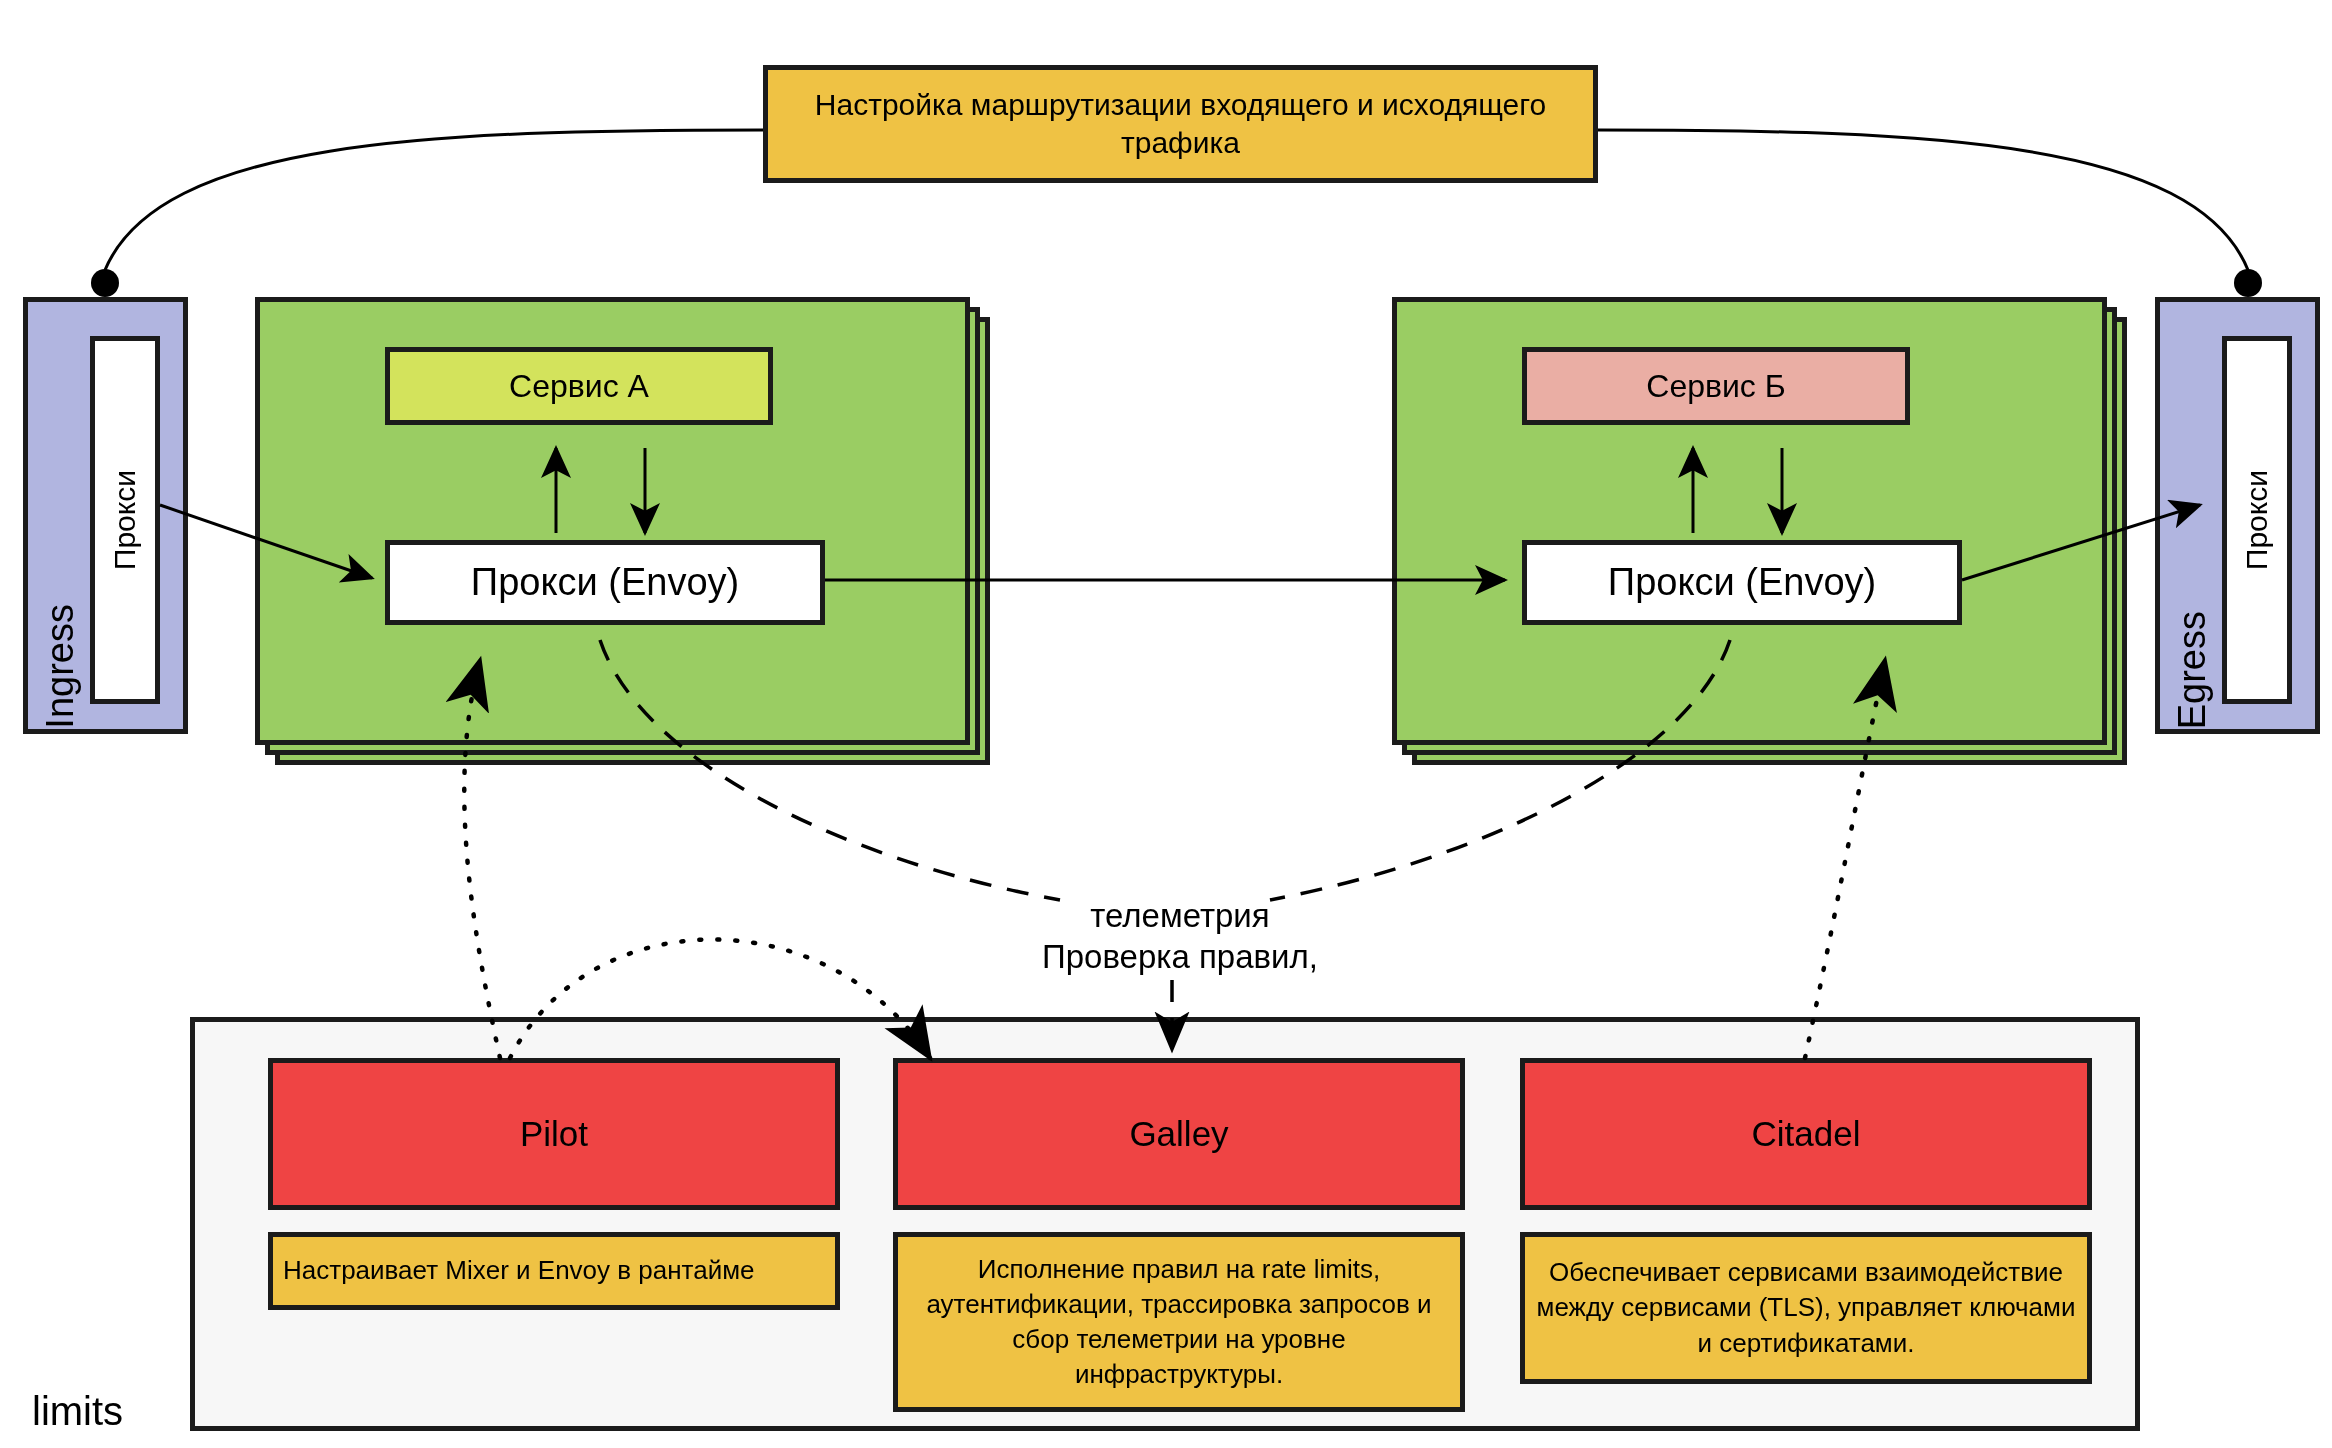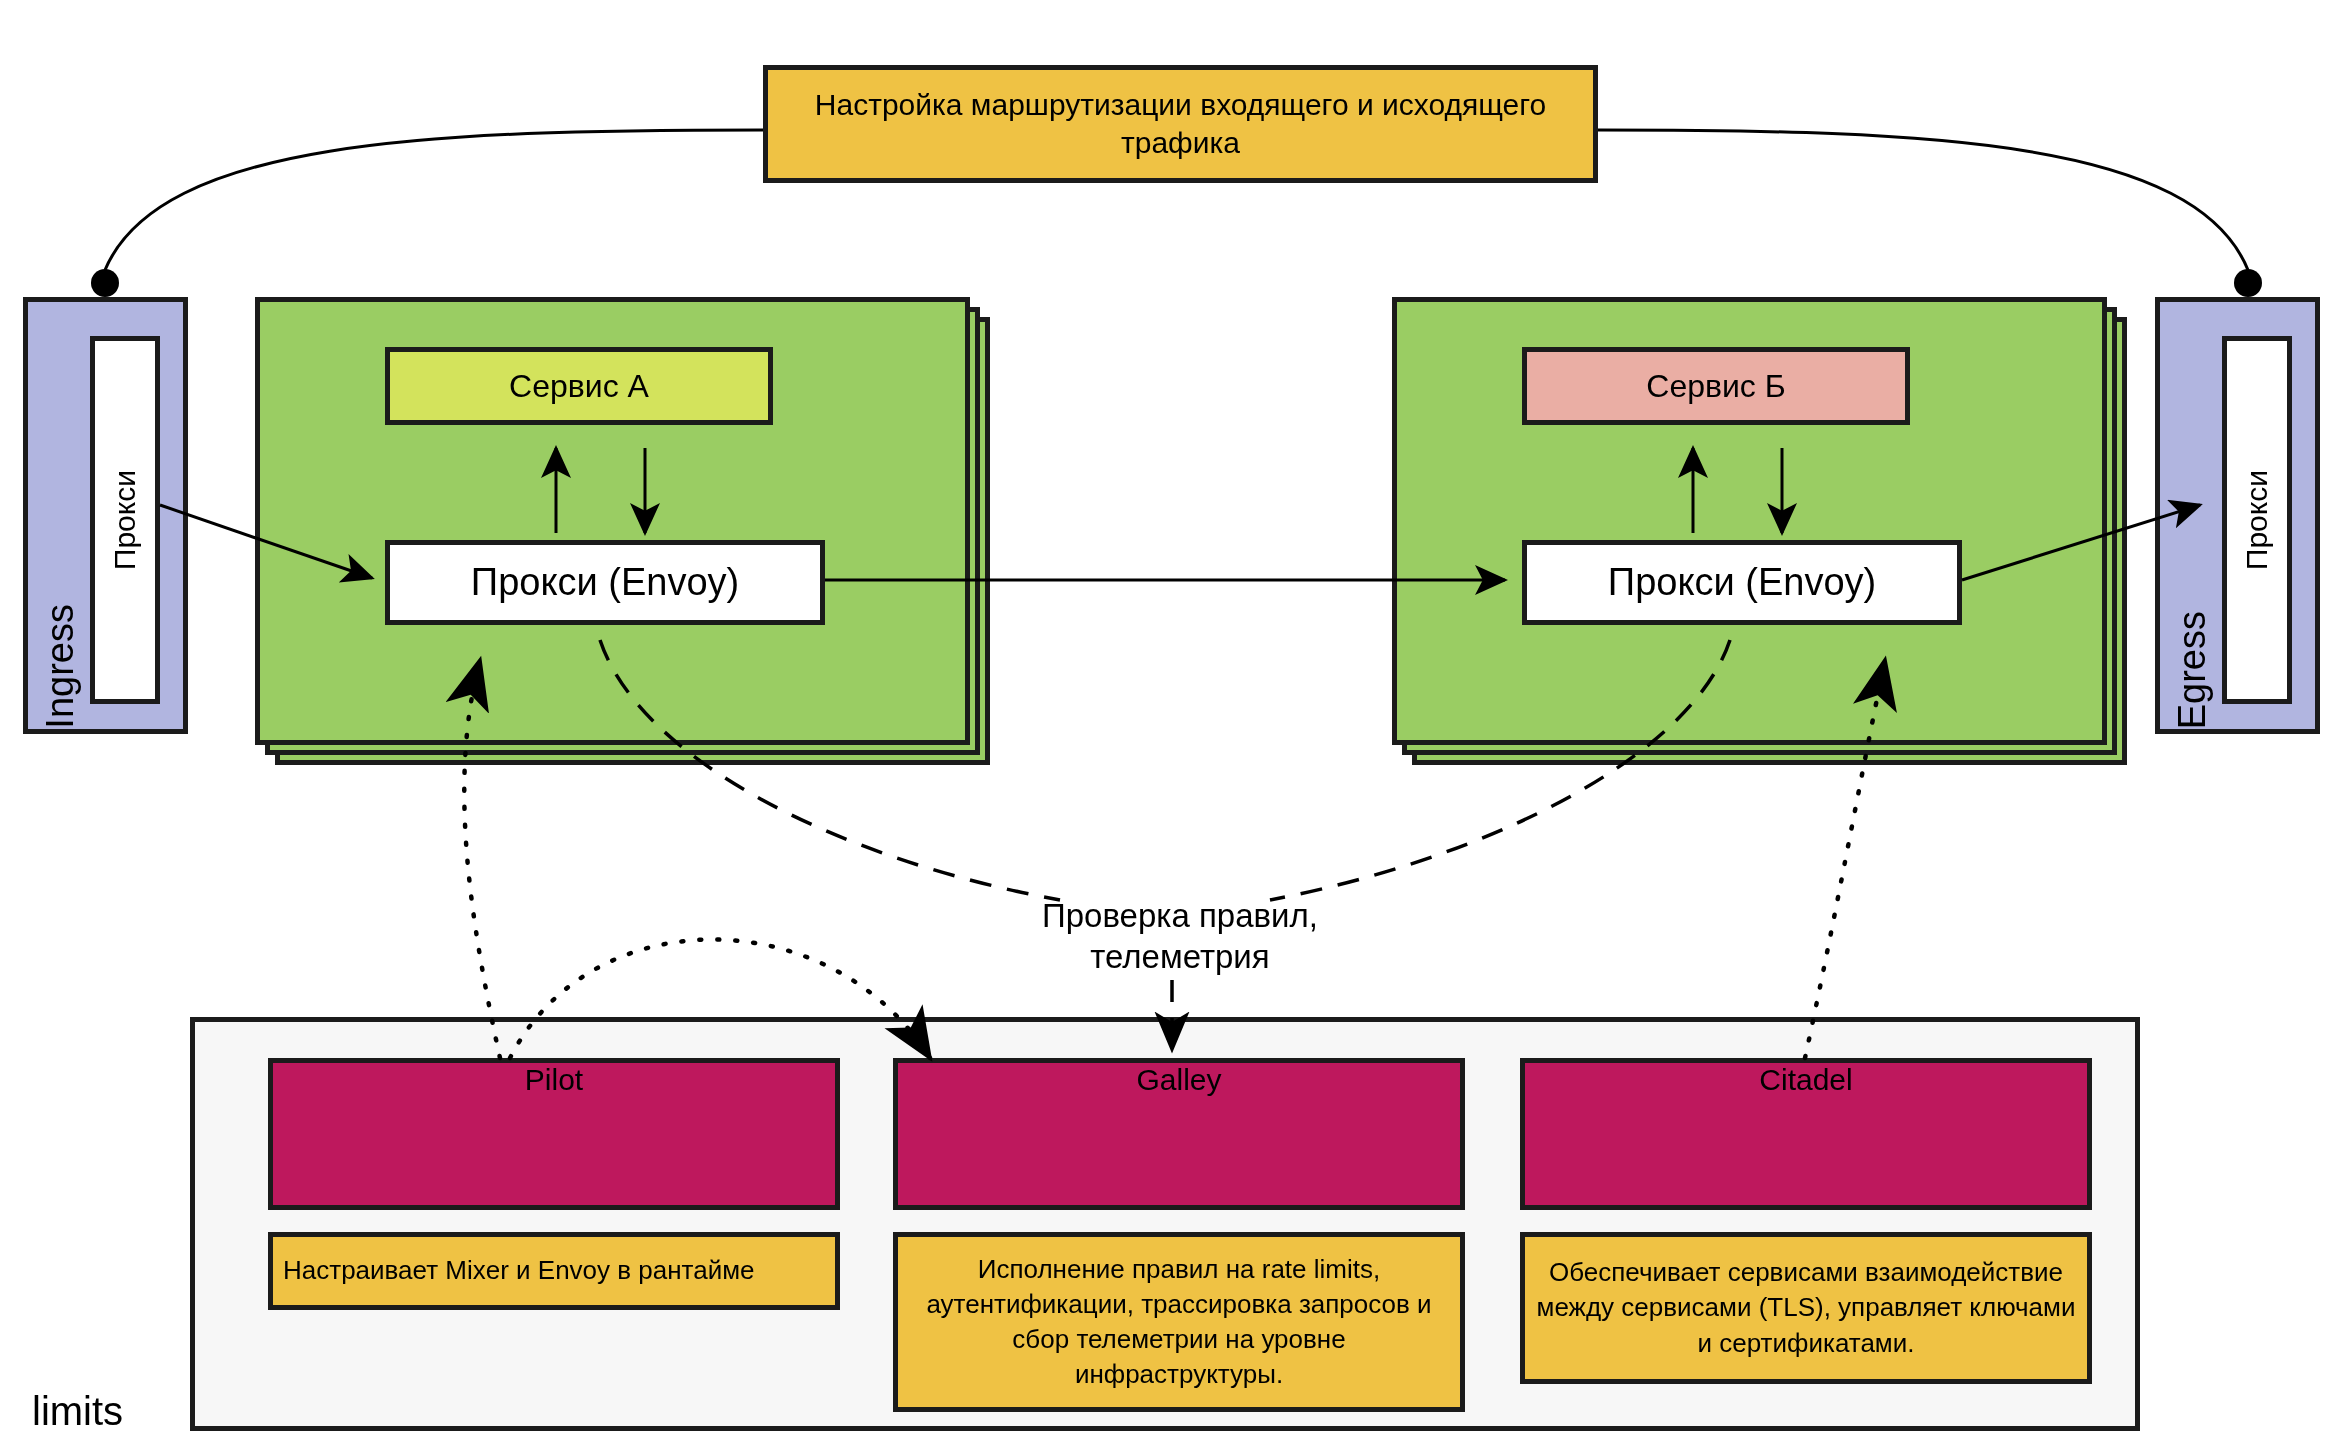--- a/index.html
+++ b/index.html
@@ -155,26 +155,26 @@
     bottom: 14px;
     font-size: 40px;
     z-index: 5;
   }
   .component-card { position: absolute; z-index: 4; }
   .component-title {
     position: absolute;
     left: 0;
     top: 0;
     box-sizing: border-box;
-    background: #be185d;
-    border: 5px solid #1b1b1b;
-    display: flex;
-    align-items: flex-start;
-    justify-content: center;
-    font-size: 30px;
+    background: #ef4444;
+    border: 5px solid #1b1b1b;
+    display: flex;
+    align-items: center;
+    justify-content: center;
+    font-size: 35px;
   }
   .component-desc {
     position: absolute;
     left: 0;
     box-sizing: border-box;
     background: #EFC244;
     border: 5px solid #1b1b1b;
     display: flex;
     align-items: center;
     text-align: center;
@@ -308,22 +308,22 @@
   <div class="box gateway" id="egress-gateway">
     <div class="gw-vert-wrap">
       <span>Egress</span>
     </div>
     <div class="gw-proxy">
       <span>Прокси</span>
     </div>
   </div>
 
   <div id="policy-telemetry-label">
+    <div>телеметрия</div>
     <div>Проверка правил,</div>
-    <div>телеметрия</div>
   </div>
 
   <div id="istiod-panel"></div>
   <div id="istiod-label">limits</div>
 
   <div class="component-card" id="card-pilot">
     <div class="component-title">
       <span>Pilot</span>
     </div>
     <div class="component-desc">

